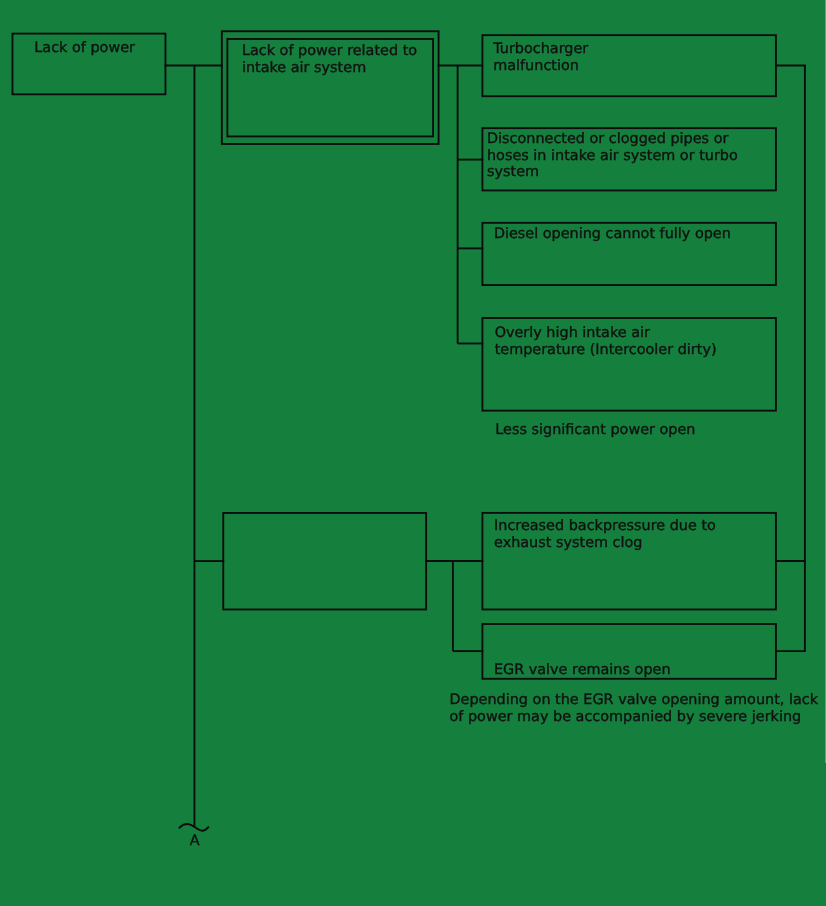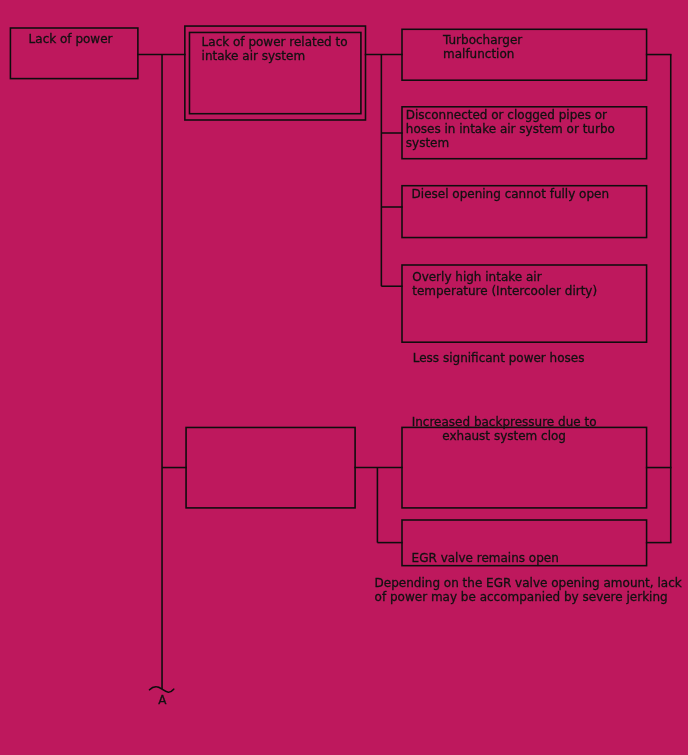--- a/index.html
+++ b/index.html
@@ -1,19 +1,19 @@
 <!DOCTYPE html>
 <html><head>
 <meta charset="utf-8">
 <title>Lack of power troubleshooting flowchart</title>
 <style>
   html,body{margin:0;padding:0;background:#ffffff;}
   body{width:688px;height:755px;position:relative;overflow:hidden;
        font-family:"DejaVu Sans",sans-serif;color:#111111;}
-  #stage{position:absolute;left:0;top:0;width:688px;height:755px;background:#be185d;}
+  #stage{position:absolute;left:0;top:0;width:688px;height:755px;background:#15803d;}
   svg.wires{position:absolute;left:0;top:0;width:688px;height:755px;}
   .label,.note{position:absolute;font-size:12px;line-height:14px;white-space:pre;
          color:#111111;-webkit-text-stroke:0.3px #111111;}
 </style>
 </head>
 <body>
 
 <div id="stage">
 
   <svg class="wires" viewBox="0 0 688 755" width="688" height="755">
@@ -45,36 +45,36 @@
       <path d="M645.85,542.6 H671.5"></path>
       <path d="M149.5,689.8 C154.81,684.49 159.16,687.14 162.08,689.07 C166.92,692.27 169.18,694.26 173.7,689.2" stroke-width="1.6" stroke-linecap="round"></path>
     </g>
   </svg>
 
   <div class="label" style="left:28.6px;top:32px;">Lack of power</div>
 
   <div class="label" style="left:201.6px;top:34.95px;">Lack of power related to
 intake air system</div>
 
-  <div class="label" style="left:411px;top:32.9px;margin-left:32px;">Turbocharger
+  <div class="label" style="left:411px;top:32.9px;">Turbocharger
 malfunction</div>
 
   <div class="label" style="left:405.8px;top:107.85px;">Disconnected or clogged pipes or
 hoses in intake air system or turbo
 system</div>
 
   <div class="label" style="left:411.6px;top:187px;">Diesel opening cannot fully open</div>
 
   <div class="label" style="left:412.2px;top:269.9px;">Overly high intake air
 temperature (Intercooler dirty)</div>
 
-  <div class="note" style="left:412.75px;top:350.9px;">Less significant power hoses</div>
+  <div class="note" style="left:412.75px;top:350.9px;">Less significant power open</div>
 
 
-  <div class="label" style="left:411.7px;top:415px;text-align:center;">Increased backpressure due to
+  <div class="label" style="left:411.7px;top:431px;">Increased backpressure due to
 exhaust system clog</div>
 
   <div class="label" style="left:411.6px;top:551px;">EGR valve remains open</div>
 
   <div class="note" style="left:342.6px;top:576px;margin-left:32px;">Depending on the EGR valve opening amount, lack
 of power may be accompanied by severe jerking</div>
 
   <div class="note" style="left:158.2px;top:693.2px;">A</div>
 
 </div>

